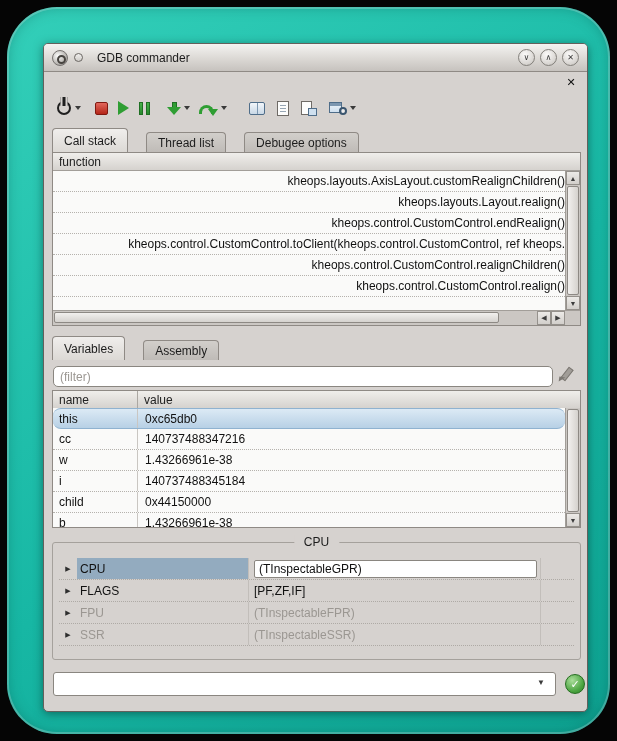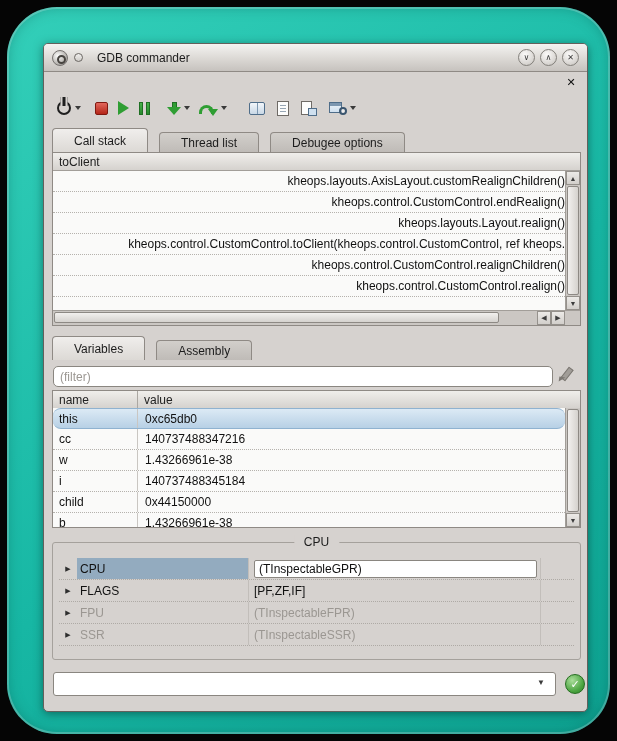--- a/index.html
+++ b/index.html
@@ -71,23 +71,23 @@
   .icon-watch { position:relative; width:18px; height:14px; }
   .icon-watch .w { position:absolute; left:0; top:1px; width:13px; height:11px; border:1px solid #4f6d89;
                    background:linear-gradient(#eef4f9,#cfe0ef); }
   .icon-watch .w::before { content:""; position:absolute; left:0; right:0; top:0; height:3px; background:#7d97b0; }
   .icon-watch .m { position:absolute; right:0; bottom:0; width:8px; height:8px; border:2px solid #3b566f;
                    border-radius:50%; background:rgba(255,255,255,.6); }
 
   
   .tabs { position:absolute; left:8px; display:flex; align-items:flex-end; height:24px; z-index:2; }
   .tabs-top { top:84px; } .tabs-mid { top:292px; }
-  .tab { font-size:12px; color:#1c1c1c; padding:0 21px; height:20px; line-height:20px;
+  .tab { font-size:12px; color:#1c1c1c; padding:0 11px; height:20px; line-height:20px;
          background:linear-gradient(#d2cfcb,#bfbbb7); border:1px solid #8f8a85; border-bottom:none;
-         border-radius:4px 4px 0 0; margin-right:11px; }
+         border-radius:4px 4px 0 0; margin-right:18px; }
   .tab.active { height:24px; line-height:24px; background:linear-gradient(#f0eeec,#dcd9d5); }
 
   
   .panel { position:absolute; left:8px; width:529px; border:1px solid #8f8a85; background:#fafaf9; }
   #callstack { top:108px; height:174px; }
   #vars { top:346px; height:138px; }
   .colhead { height:18px; background:linear-gradient(#f0eeeb,#d5d2ce); border-bottom:1px solid #a29e99;
              font-size:12px; color:#222; display:flex; align-items:center; }
   .vh-name { width:85px; padding-left:6px; border-right:1px solid #aba7a2; align-self:stretch; display:flex; align-items:center; }
   .vh-value { flex:1; padding-left:6px; }
@@ -234,26 +234,26 @@
     </div>
 
     <div class="tabs tabs-top">
       <span class="tab active">Call stack</span>
       <span class="tab">Thread list</span>
       <span class="tab">Debugee options</span>
     </div>
 
     <div class="panel" id="callstack">
       <div class="colhead">
-        <span style="padding-left:6px">toClient</span>
+        <span style="padding-left:6px">function</span>
       </div>
       <div class="cs-rows">
         <div class="cs-row">kheops.layouts.AxisLayout.customRealignChildren()</div>
+        <div class="cs-row">kheops.layouts.Layout.realign()</div>
         <div class="cs-row">kheops.control.CustomControl.endRealign()</div>
-        <div class="cs-row">kheops.layouts.Layout.realign()</div>
         <div class="cs-row">kheops.control.CustomControl.toClient(kheops.control.CustomControl, ref kheops.</div>
         <div class="cs-row">kheops.control.CustomControl.realignChildren()</div>
         <div class="cs-row">kheops.control.CustomControl.realign()</div>
       </div>
       <div class="vscroll">
         <span class="sbtn up">▲</span>
         <span class="vthumb" style="top:15px;bottom:15px"></span>
         <span class="sbtn down">▼</span>
       </div>
       <div class="hscroll">

